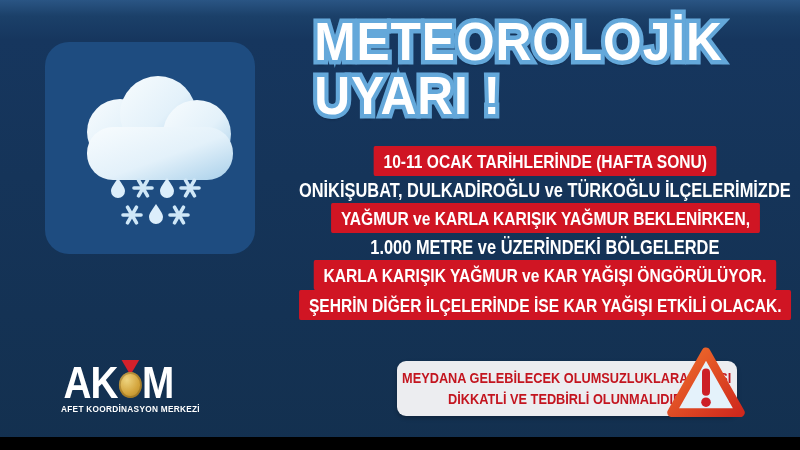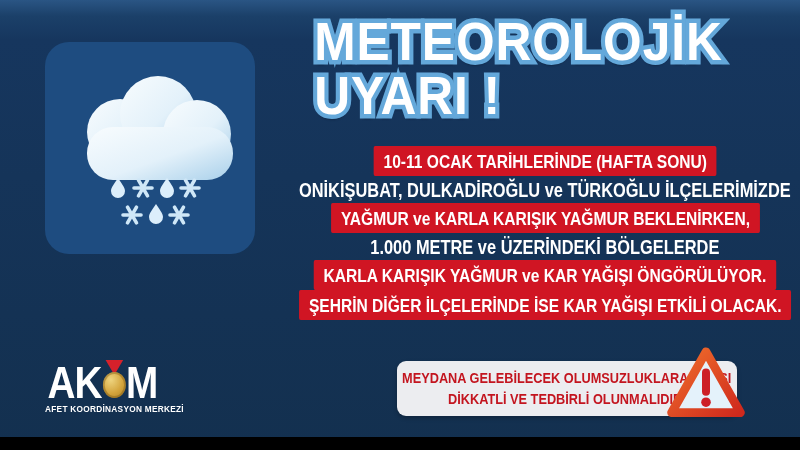--- a/index.html
+++ b/index.html
@@ -41,21 +41,21 @@
     transform:scaleX(0.82);transform-origin:center;
   }
   .alerts .chip{
     background:#d01523;font-size:19px;line-height:1;
     padding:6px 12px 5px 12px;border-radius:2px;
   }
   .alerts .plain{
     font-size:20px;line-height:1;padding:4px 0 3px 0;
   }
   
-  .akom{position:absolute;left:40px;top:358px;width:125px;text-align:right;}
+  .akom{position:absolute;left:56px;top:358px;width:125px;text-align:right;}
   .akom-row{
     display:flex;align-items:flex-end;justify-content:center;
     height:44px;transform:scaleX(0.88);
   }
   .akom-txt{
     color:#ffffff;font-weight:800;font-size:44px;line-height:0.86;
     letter-spacing:-1px;
   }
   .akom-medal{position:relative;display:inline-block;width:26px;height:40px;margin:0 1px;}
   .ribbon{

